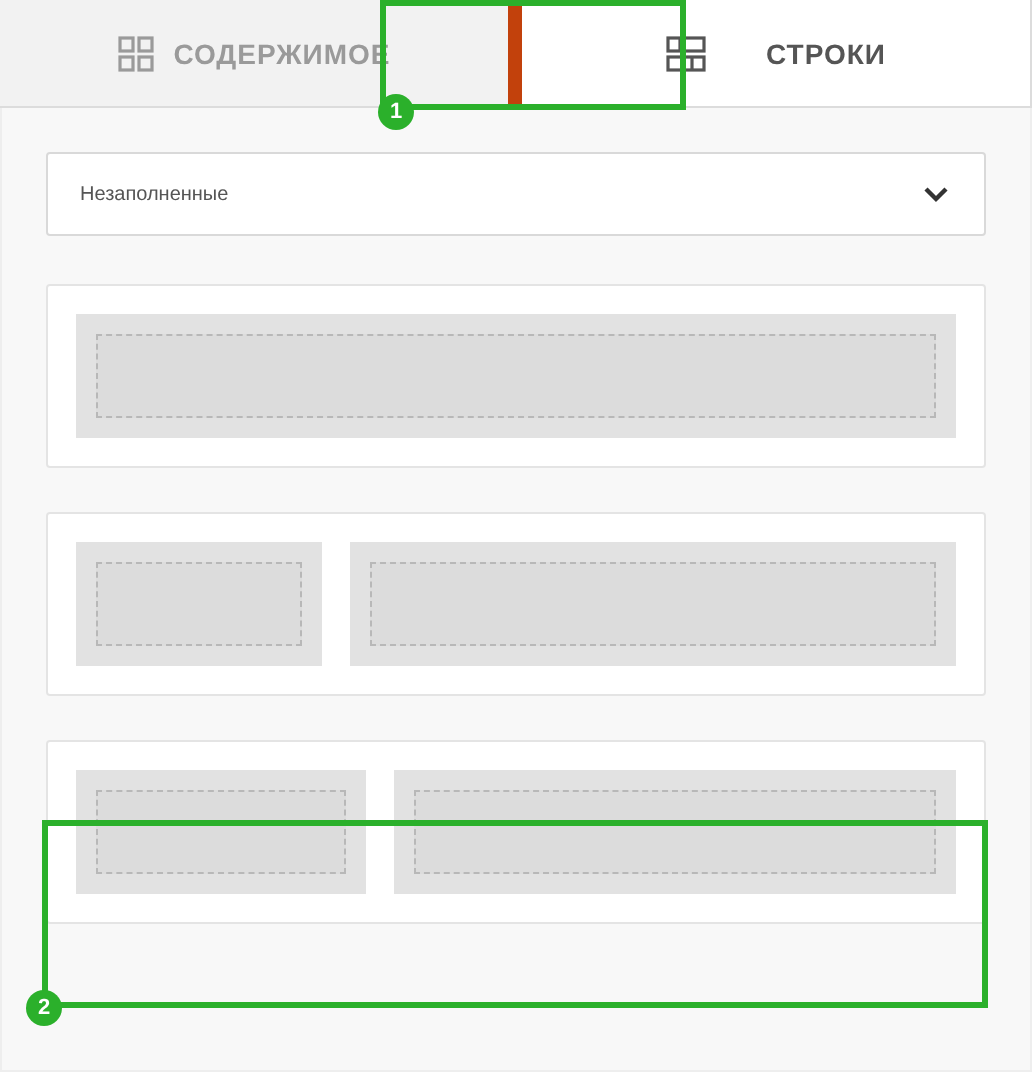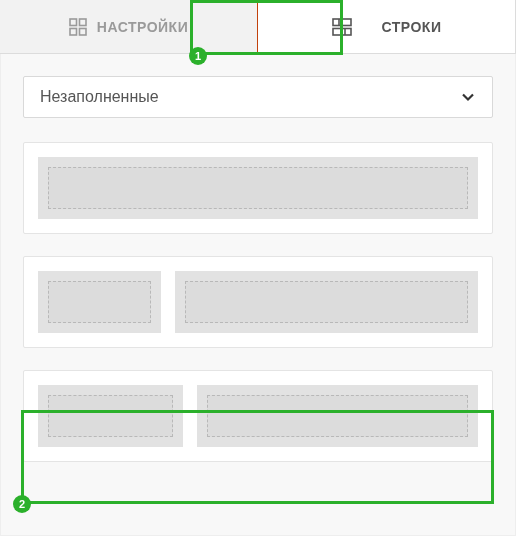--- a/index.html
+++ b/index.html
@@ -25,21 +25,21 @@
     color: #9a9a9a;
     font-size: 14px;
     font-weight: 600;
     letter-spacing: 0.5px;
     position: relative;
     cursor: pointer;
   }
   .tab.active {
     background: #ffffff;
     color: #555555;
-    border-left: 1px solid #c2410c;
+    border-left: 7px solid #c2410c;
     border-right: 1px solid #dcdcdc;
     gap: 30px;
   }
   .tab svg { flex-shrink: 0; }
   .highlight-tab {
     position: absolute;
     border: 3px solid #2bb02b;
     pointer-events: none;
   }
   .badge {
@@ -66,21 +66,21 @@
   .dropdown {
     background: #ffffff;
     border: 1px solid #d9d9d9;
     border-radius: 2px;
     height: 42px;
     display: flex;
     align-items: center;
     justify-content: space-between;
     padding: 2px 16px;
     color: #555555;
-    font-size: 16px;
+    font-size: 10px;
     cursor: pointer;
     margin-bottom: 24px;
   }
   .dropdown .chev { color: #555555; }
   .row-template {
     background: #ffffff;
     border: 1px solid #e4e4e4;
     border-radius: 2px;
     padding: 14px;
     margin-bottom: 22px;
@@ -114,21 +114,21 @@
 <body>
 
 <div class="tabs">
   <div class="tab">
     <svg width="18" height="18" viewBox="0 0 18 18" fill="none" stroke="#9a9a9a" stroke-width="1.6">
       <rect x="1" y="1" width="6.5" height="6.5"></rect>
         <rect x="10.5" y="1" width="6.5" height="6.5"></rect>
       <rect x="1" y="10.5" width="6.5" height="6.5"></rect>
         <rect x="10.5" y="10.5" width="6.5" height="6.5"></rect>
     </svg>
-    <span>НАСТРОЙКИ</span>
+    <span>СОДЕРЖИМОЕ</span>
   </div>
   <div class="tab active">
     <svg width="20" height="18" viewBox="0 0 20 18" fill="none" stroke="#555555" stroke-width="1.6">
       <rect x="1" y="1" width="18" height="6.5"></rect>
         <rect x="1" y="10.5" width="18" height="6.5"></rect>
       <line x1="7" y1="1" x2="7" y2="7.5"></line>
         <line x1="13" y1="10.5" x2="13" y2="17"></line>
     </svg>
     <span>СТРОКИ</span>
   </div>

